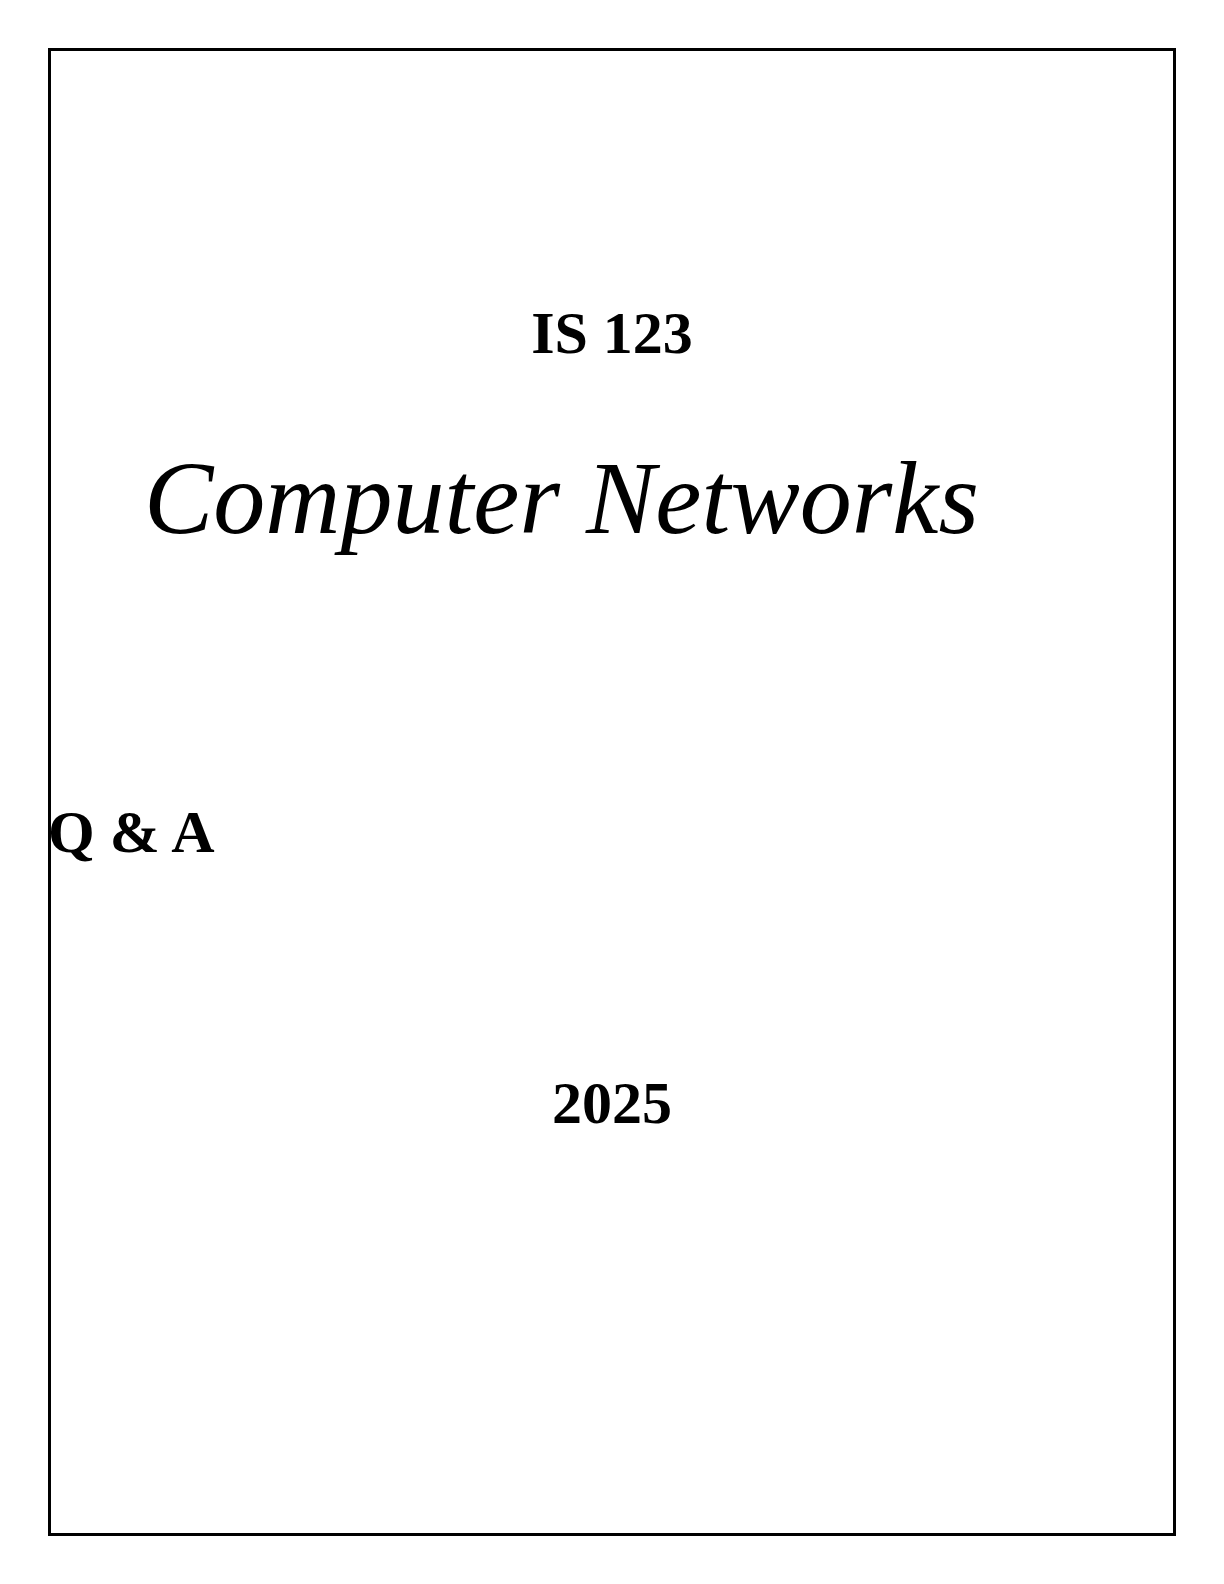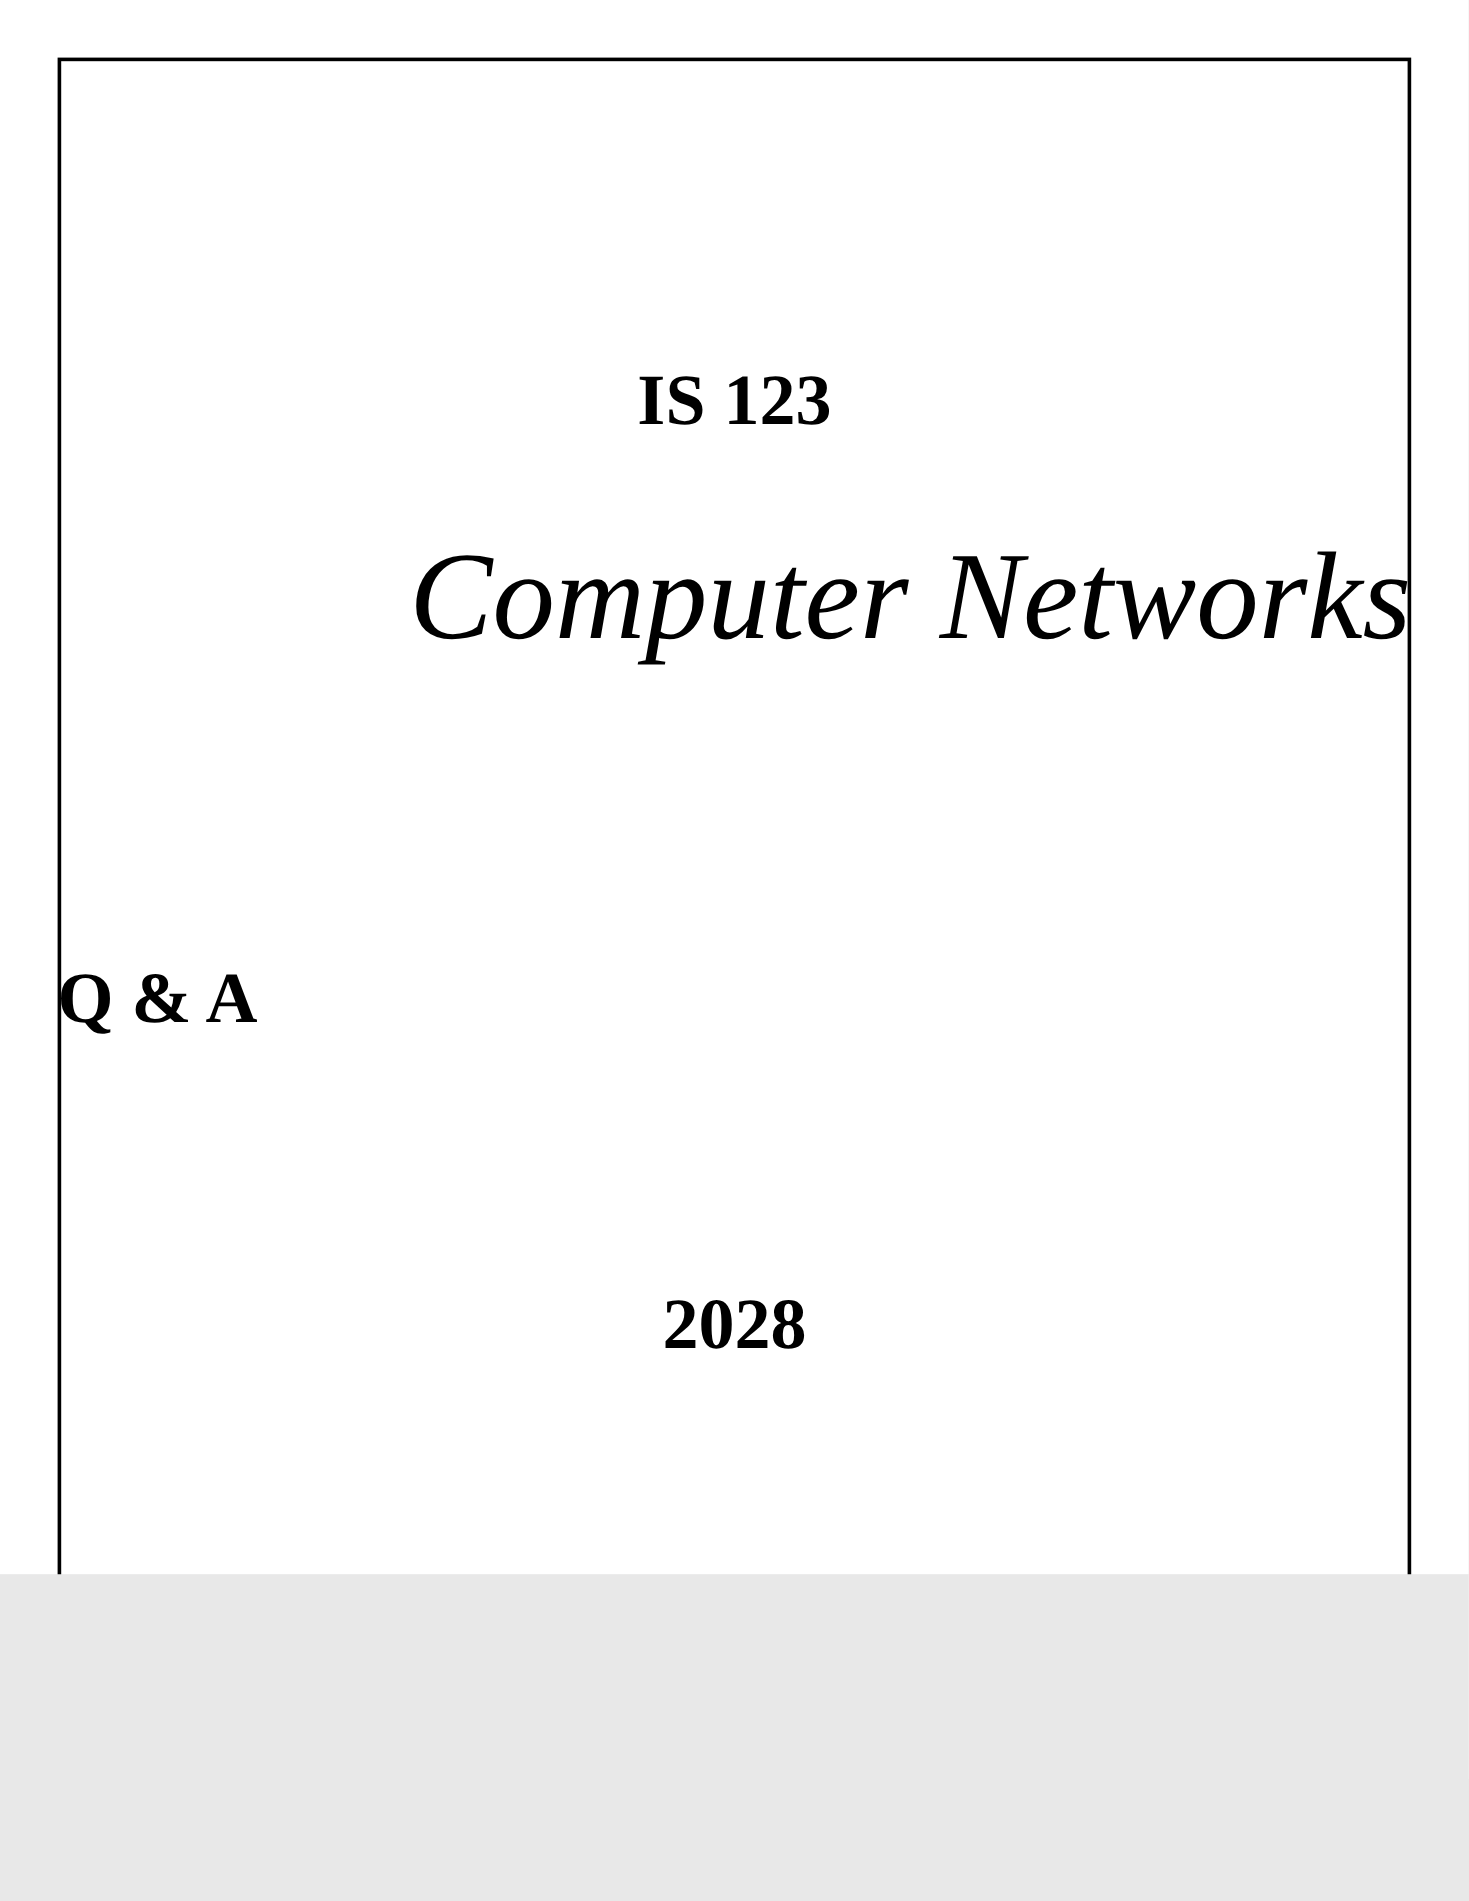--- a/index.html
+++ b/index.html
@@ -4,21 +4,21 @@
 <style>
   * { margin: 0; padding: 0; box-sizing: border-box; }
 
   html, body {
     background: #e8e8e8;
   }
 
   .page {
     position: relative;
     width: 1224px;
-    height: 1312px;
+    height: 1584px;
     background: #ffffff;
     font-family: "Liberation Serif", "DejaVu Serif", serif;
     color: #000000;
     overflow: hidden;
   }
 
   .border-frame {
     position: absolute;
     left: 48px;
     top: 48px;
@@ -36,21 +36,21 @@
     font-size: 60px;
     line-height: 60px;
     font-weight: bold;
   }
 
   .main-title {
     position: absolute;
     left: 144px;   
     right: 48px;
     top: 443px;
-    text-align: right;
+    text-align: left;
     font-size: 104px;
     line-height: 110px;
     font-style: italic;
     font-weight: normal;
   }
 
   .subtitle {
     position: absolute;
     left: 48px;
     right: 48px;
@@ -79,15 +79,15 @@
   <div class="border-frame"></div>
 
   <div class="course-code">IS 123</div>
 
   <div class="main-title">
     <div>Computer Networks</div>
   </div>
 
   <div class="subtitle">Q &amp; A</div>
 
-  <div class="year">2028</div>
+  <div class="year">2025</div>
 
 </div>
 
 </body></html>

